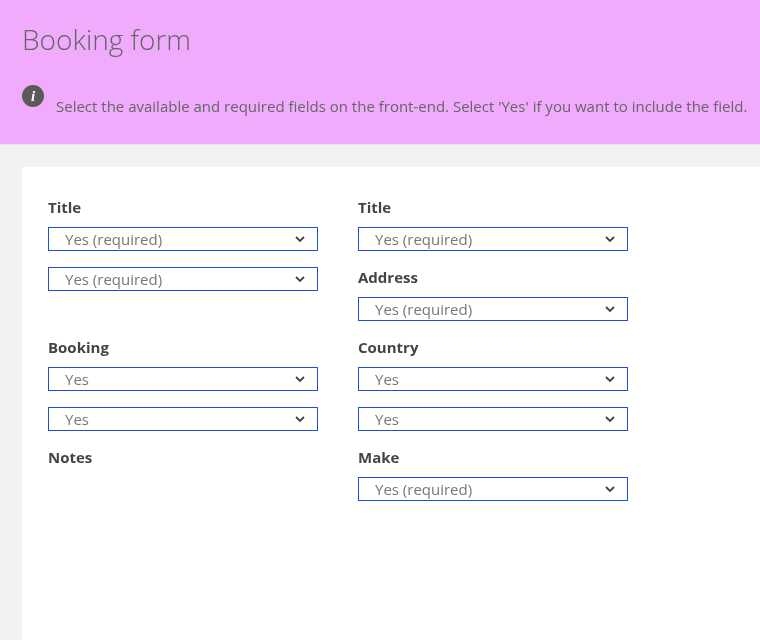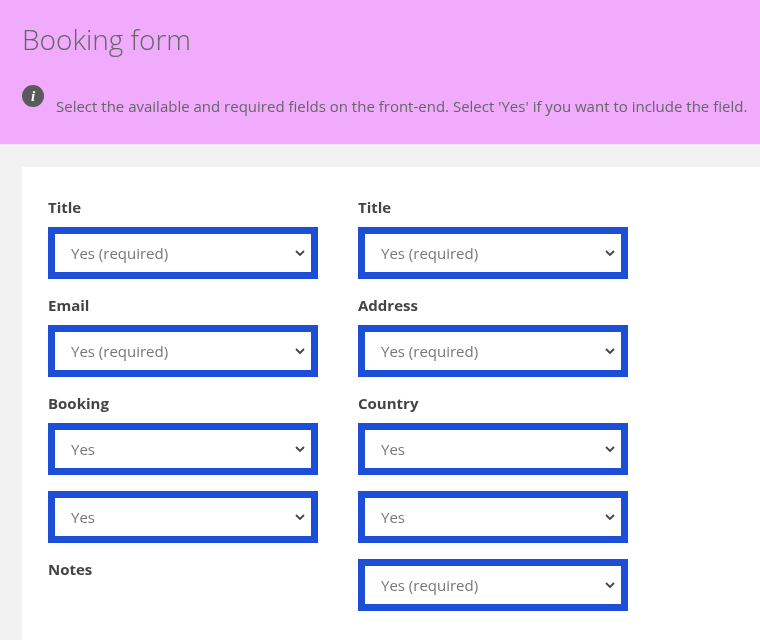--- a/index.html
+++ b/index.html
@@ -75,22 +75,22 @@
       color: #444444;
       margin-bottom: 10px;
       display: block;
     }
     .select-wrap {
       position: relative;
       width: 270px;
     }
     .select-box {
       width: 100%;
-      height: 52px;
-      border: 7px solid #1d4ed8;
+      height: 24px;
+      border: 1px solid #1d4ed8;
       background: #ffffff;
       padding: 0 34px 0 16px;
       font-size: 15px;
       color: #777777;
       appearance: none;
       -webkit-appearance: none;
       -moz-appearance: none;
       cursor: pointer;
       font-family: inherit;
     }
@@ -129,21 +129,20 @@
         </div>
         <div class="field-cell">
           <label class="field-label">Title</label>
           <div class="select-wrap"><select class="select-box"><option>Yes (required)</option><option>Yes</option><option>No</option></select><span class="chevron">
               <svg width="12" height="12" viewBox="0 0 12 12">
                 <path d="M2 4 L6 8 L10 4" fill="none" stroke="#444" stroke-width="1.8"></path>
               </svg>
             </span></div>
         </div>
         <div class="field-cell">
-          <label class="field-label">Email</label>
           <div class="select-wrap"><select class="select-box"><option>Yes (required)</option><option>Yes</option><option>No</option></select><span class="chevron">
               <svg width="12" height="12" viewBox="0 0 12 12">
                 <path d="M2 4 L6 8 L10 4" fill="none" stroke="#444" stroke-width="1.8"></path>
               </svg>
             </span></div>
         </div>
         <div class="field-cell">
           <label class="field-label">Address</label>
           <div class="select-wrap"><select class="select-box"><option>Yes (required)</option><option>Yes</option><option>No</option></select><span class="chevron">
               <svg width="12" height="12" viewBox="0 0 12 12">
@@ -178,20 +177,21 @@
           <div class="select-wrap"><select class="select-box"><option>Yes (required)</option><option selected="">Yes</option><option>No</option></select><span class="chevron">
               <svg width="12" height="12" viewBox="0 0 12 12">
                 <path d="M2 4 L6 8 L10 4" fill="none" stroke="#444" stroke-width="1.8"></path>
               </svg>
             </span></div>
         </div>
         <div class="field-cell">
           <label class="field-label">Notes</label>
         </div>
         <div class="field-cell">
+          <label class="field-label">Make</label>
           <div class="select-wrap"><select class="select-box"><option>Yes (required)</option><option>Yes</option><option>No</option></select><span class="chevron">
               <svg width="12" height="12" viewBox="0 0 12 12">
                 <path d="M2 4 L6 8 L10 4" fill="none" stroke="#444" stroke-width="1.8"></path>
               </svg>
             </span></div>
         </div>
       </div>
 
   </div>
 </div>

